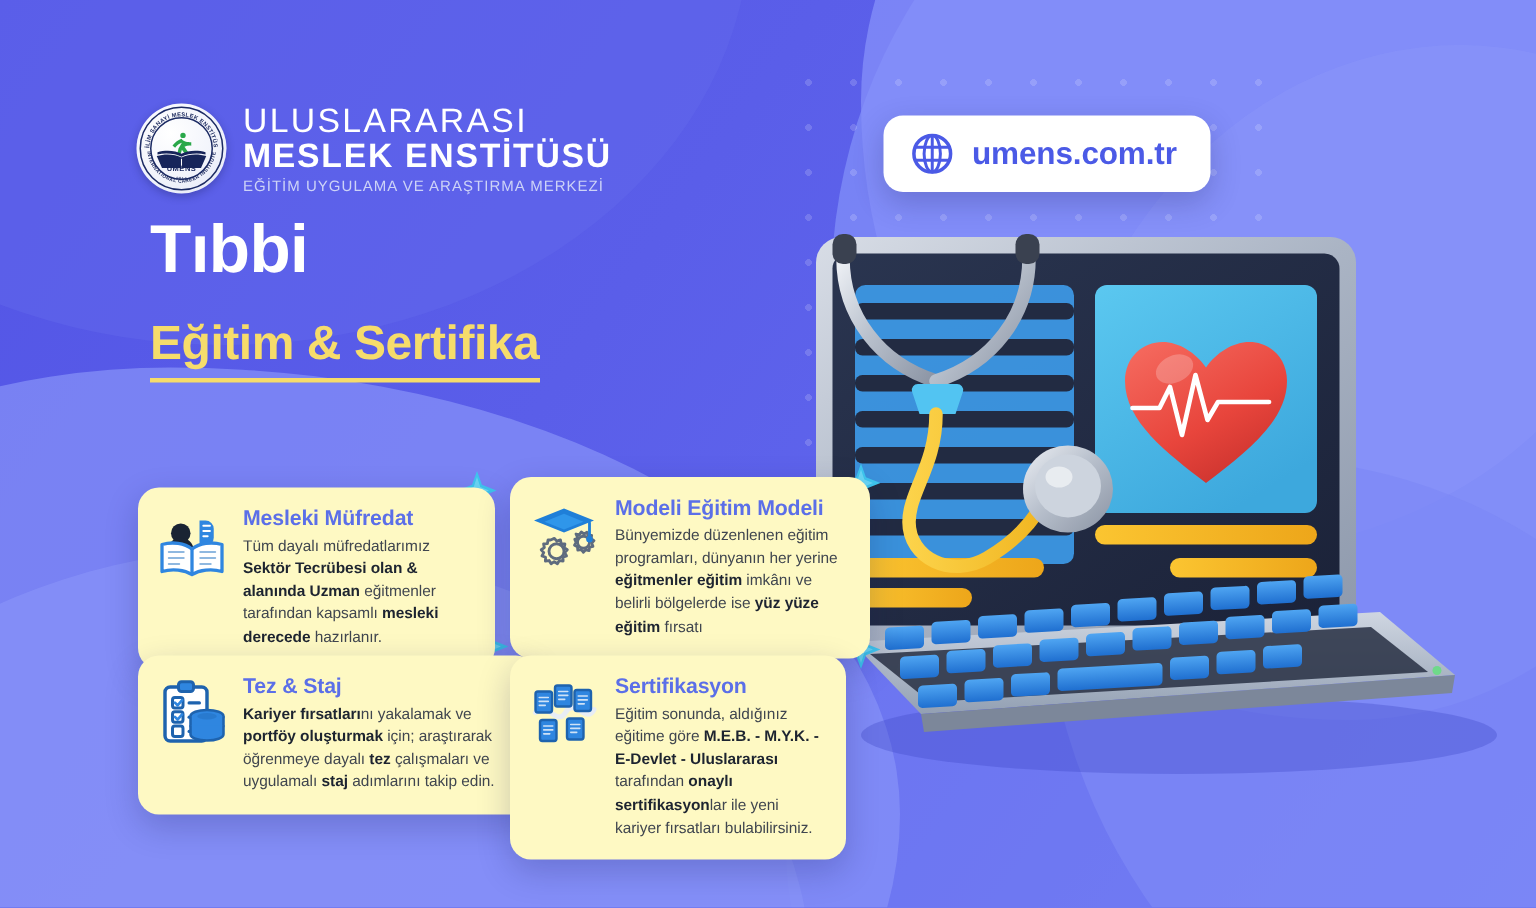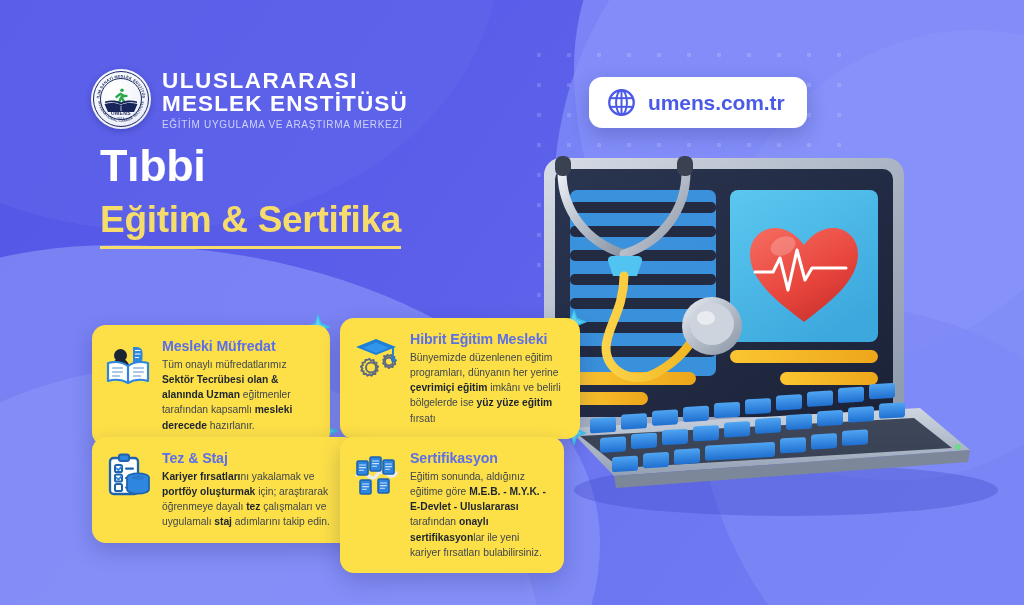--- a/index.html
+++ b/index.html
@@ -32,42 +32,42 @@
   .logo-badge .ring-outer { position:absolute; inset:2px; border-radius:50%; border:1.6px solid #1b2a63; }
   .logo-badge .ring-inner { position:absolute; inset:9px; border-radius:50%; border:1.1px solid #1b2a63; }
   .logo-badge .arcs { position:absolute; inset:2px; border-radius:50%; }
   .logo-figure { position:absolute; left:50%; top:19px; transform:translateX(-50%); width:17px; height:16px; }
   .logo-book { position:absolute; left:50%; top:31px; transform:translateX(-50%); width:34px; height:13px; }
   .logo-umens { position:absolute; left:0; right:0; top:41px; text-align:center; font-size:5px; font-weight:700;
     color:#17255a; letter-spacing:.35px; }
   .logo-year { position:absolute; left:0; right:0; top:47.5px; text-align:center; font-size:3px; color:#17255a; letter-spacing:.2px; }
 
   .logo-text { padding-top:1px; }
-  .logo-l1 { color:#fff; font-size:22.5px; font-weight:700; letter-spacing:1.55px; line-height:1.03; }
+  .logo-l1 { color:#fff; font-size:22.5px; font-weight:400; letter-spacing:1.55px; line-height:1.03; }
   .logo-l2 { color:#fff; font-size:22.5px; font-weight:800; letter-spacing:1.15px; line-height:1.08; }
   .logo-l3 { color:#cdd3f7; font-size:10px; font-weight:400; letter-spacing:.68px; margin-top:3px; }
 
   
   .headline { position:absolute; left:100px; top:140px; }
   .h-line { color:#ffffff; font-size:45px; font-weight:800; line-height:1.16; letter-spacing:-.4px; }
-  .h-accent { color:#f6dc6b; font-size:37px; font-weight:800; line-height:1.18; letter-spacing:-.3px;
-    display:inline-block; padding-bottom:4px; border-bottom:3.5px solid #f6dc6b; margin-top:6px; }
+  .h-accent { color:#f6dc6b; font-size:32px; font-weight:800; line-height:1.18; letter-spacing:-.3px;
+    display:inline-block; padding-bottom:4px; border-bottom:3.5px solid #f6dc6b; margin-top:18px; }
 
   
   .site-pill { position:absolute; left:589px; top:77px; display:flex; align-items:center; gap:12px;
     background:#ffffff; border-radius:13px; padding:11px 22px 11px 18px;
     box-shadow:0 7px 20px rgba(25,28,90,.24); }
   .globe { width:29px; height:29px; flex:none; }
   .site-url { color:#4b5ae6; font-size:21px; font-weight:600; letter-spacing:-.1px; }
 
   
   .laptop { position:absolute; left:528px; top:150px; width:490px; height:390px; }
 
   
-  .card { position:absolute; background:#fde047; border-radius:14px; display:flex; gap:11px;
+  .card { position:absolute; background:#fef9c3; border-radius:14px; display:flex; gap:11px;
     padding:13px 14px 13px 13px; box-shadow:0 8px 22px rgba(20,25,85,.22); }
   .card-1 { left:92px; top:325px; width:238px; }
   .card-2 { left:340px; top:318px; width:240px; }
   .card-3 { left:92px; top:437px; width:266px; }
   .card-4 { left:340px; top:437px; width:224px; }
   .card-icon { width:46px; height:46px; flex:none; margin-top:3px; }
   .card-body { flex:1; min-width:0; }
   .card-title { color:#5b6fe8; font-size:14.2px; font-weight:700; margin-bottom:3px; letter-spacing:-.1px; }
   .card-text { color:#40464f; font-size:10.3px; line-height:1.47; letter-spacing:-.03px; }
   .card-text b { color:#1d2430; font-weight:700; }
@@ -302,40 +302,40 @@
     <path d="M30.5 9.5 h4.5 M30.5 13 h4.5 M30.5 16.5 h3" stroke="#ffffff" stroke-width="1.2" stroke-linecap="round"></path>
     <circle cx="15.5" cy="14.5" r="6.5" fill="#1a2433"></circle>
     <path d="M6.5 26 C7.5 20.5,11 17.5,15.5 17.5 C20 17.5,23.5 20.5,24.5 26 Z" fill="#1a2433"></path>
     <path d="M3 22 C10 20,18 21,23 25 C28 21,36 20,43 22 L43 40 C36 38,28 39,23 42 C18 39,10 38,3 40 Z" fill="#ffffff" stroke="#2f86e0" stroke-width="2.2" stroke-linejoin="round"></path>
     <path d="M23 25 L23 42" stroke="#2f86e0" stroke-width="2.2"></path>
     <path d="M7.5 27 h10 M7.5 31 h10 M7.5 35 h7" stroke="#8fb8e0" stroke-width="1.3" stroke-linecap="round"></path>
     <path d="M28.5 27 h10 M28.5 31 h10 M28.5 35 h7" stroke="#8fb8e0" stroke-width="1.3" stroke-linecap="round"></path>
   </svg>
   <div class="card-body">
     <div class="card-title">Mesleki Müfredat</div>
-    <div class="card-text"><span>Tüm onaylı müfredatlarımız </span><b>Sektör Tecrübesi olan &amp; alanında Uzman</b><span> eğitmenler tarafından kapsamlı </span><b>mesleki derecede</b><span> hazırlanır.</span></div>
+    <div class="card-text"><span>Tüm dayalı müfredatlarımız </span><b>Sektör Tecrübesi olan &amp; alanında Uzman</b><span> eğitmenler tarafından kapsamlı </span><b>mesleki derecede</b><span> hazırlanır.</span></div>
   </div>
 </div>
 
 <div class="card card-2">
   <svg class="card-icon" viewBox="0 0 46 46">
     <g fill="none" stroke="#5e6b7e" stroke-width="1.9" stroke-linejoin="round">
       <path d="M14 26 l2.6 -1.1 l1.6 1.9 l2.4 -0.9 l0.5 2.5 l2.5 0.2 l-0.5 2.5 l2.1 1.4 l-1.7 1.9 l1.2 2.2 l-2.4 0.9 l0.1 2.5 l-2.5 -0.3 l-1.3 2.1 l-2.1 -1.4 l-2.1 1.4 l-1.3 -2.1 l-2.5 0.3 l0.1 -2.5 l-2.4 -0.9 l1.2 -2.2 l-1.7 -1.9 l2.1 -1.4 l-0.5 -2.5 l2.5 -0.2 l0.5 -2.5 z"></path>
       <circle cx="18" cy="33.5" r="5"></circle>
       <path d="M31 22 l2.2 0.6 l1.3 -1.9 l1.9 1.3 l1.9 -1.1 l0.9 2.1 l2.2 -0.1 l-0.3 2.3 l1.9 1.2 l-1.5 1.7 l0.8 2.1 l-2.2 0.6 l-0.4 2.2 l-2.2 -0.5 l-1.6 1.6 l-1.5 -1.7 l-2.2 0.3 l-0.2 -2.2 l-2 -1 l1.1 -1.9 l-0.9 -2 l2.1 -0.8 z"></path>
       <circle cx="36" cy="27.5" r="4"></circle>
     </g>
     <path d="M23 5 L43 13 L23 21 L3 13 Z" fill="#1f7fd8"></path>
     <path d="M23 8.5 L36 13.8 L23 19 L10 13.8 Z" fill="#2f96ea"></path>
     <path d="M40 14.5 L40 24" stroke="#1f7fd8" stroke-width="1.9" stroke-linecap="round"></path>
     <circle cx="40" cy="25.5" r="2.2" fill="#1f7fd8"></circle>
   </svg>
   <div class="card-body">
-    <div class="card-title">Hibrit Eğitim Mesleki</div>
-    <div class="card-text"><span>Bünyemizde düzenlenen eğitim programları, dünyanın her yerine </span><b>çevrimiçi eğitim</b><span> imkânı ve belirli bölgelerde ise </span><b>yüz yüze eğitim</b><span> fırsatı</span></div>
+    <div class="card-title">Modeli Eğitim Modeli</div>
+    <div class="card-text"><span>Bünyemizde düzenlenen eğitim programları, dünyanın her yerine </span><b>eğitmenler eğitim</b><span> imkânı ve belirli bölgelerde ise </span><b>yüz yüze eğitim</b><span> fırsatı</span></div>
   </div>
 </div>
 
 <div class="card card-3">
   <svg class="card-icon" viewBox="0 0 46 46">
     <rect x="5" y="5" width="28" height="36" rx="3.5" fill="#ffffff" stroke="#1e63ae" stroke-width="2.3"></rect>
     <rect x="14" y="1.5" width="10" height="6.5" rx="2" fill="#2f86e0" stroke="#1e63ae" stroke-width="2"></rect>
     <g>
       <rect x="10" y="12" width="7" height="7" rx="1.6" fill="#ffffff" stroke="#1e63ae" stroke-width="2"></rect>
       <path d="M11.6 15.4 l1.8 1.8 l3 -3.4" stroke="#2f86e0" stroke-width="1.8" fill="none" stroke-linecap="round" stroke-linejoin="round"></path>

